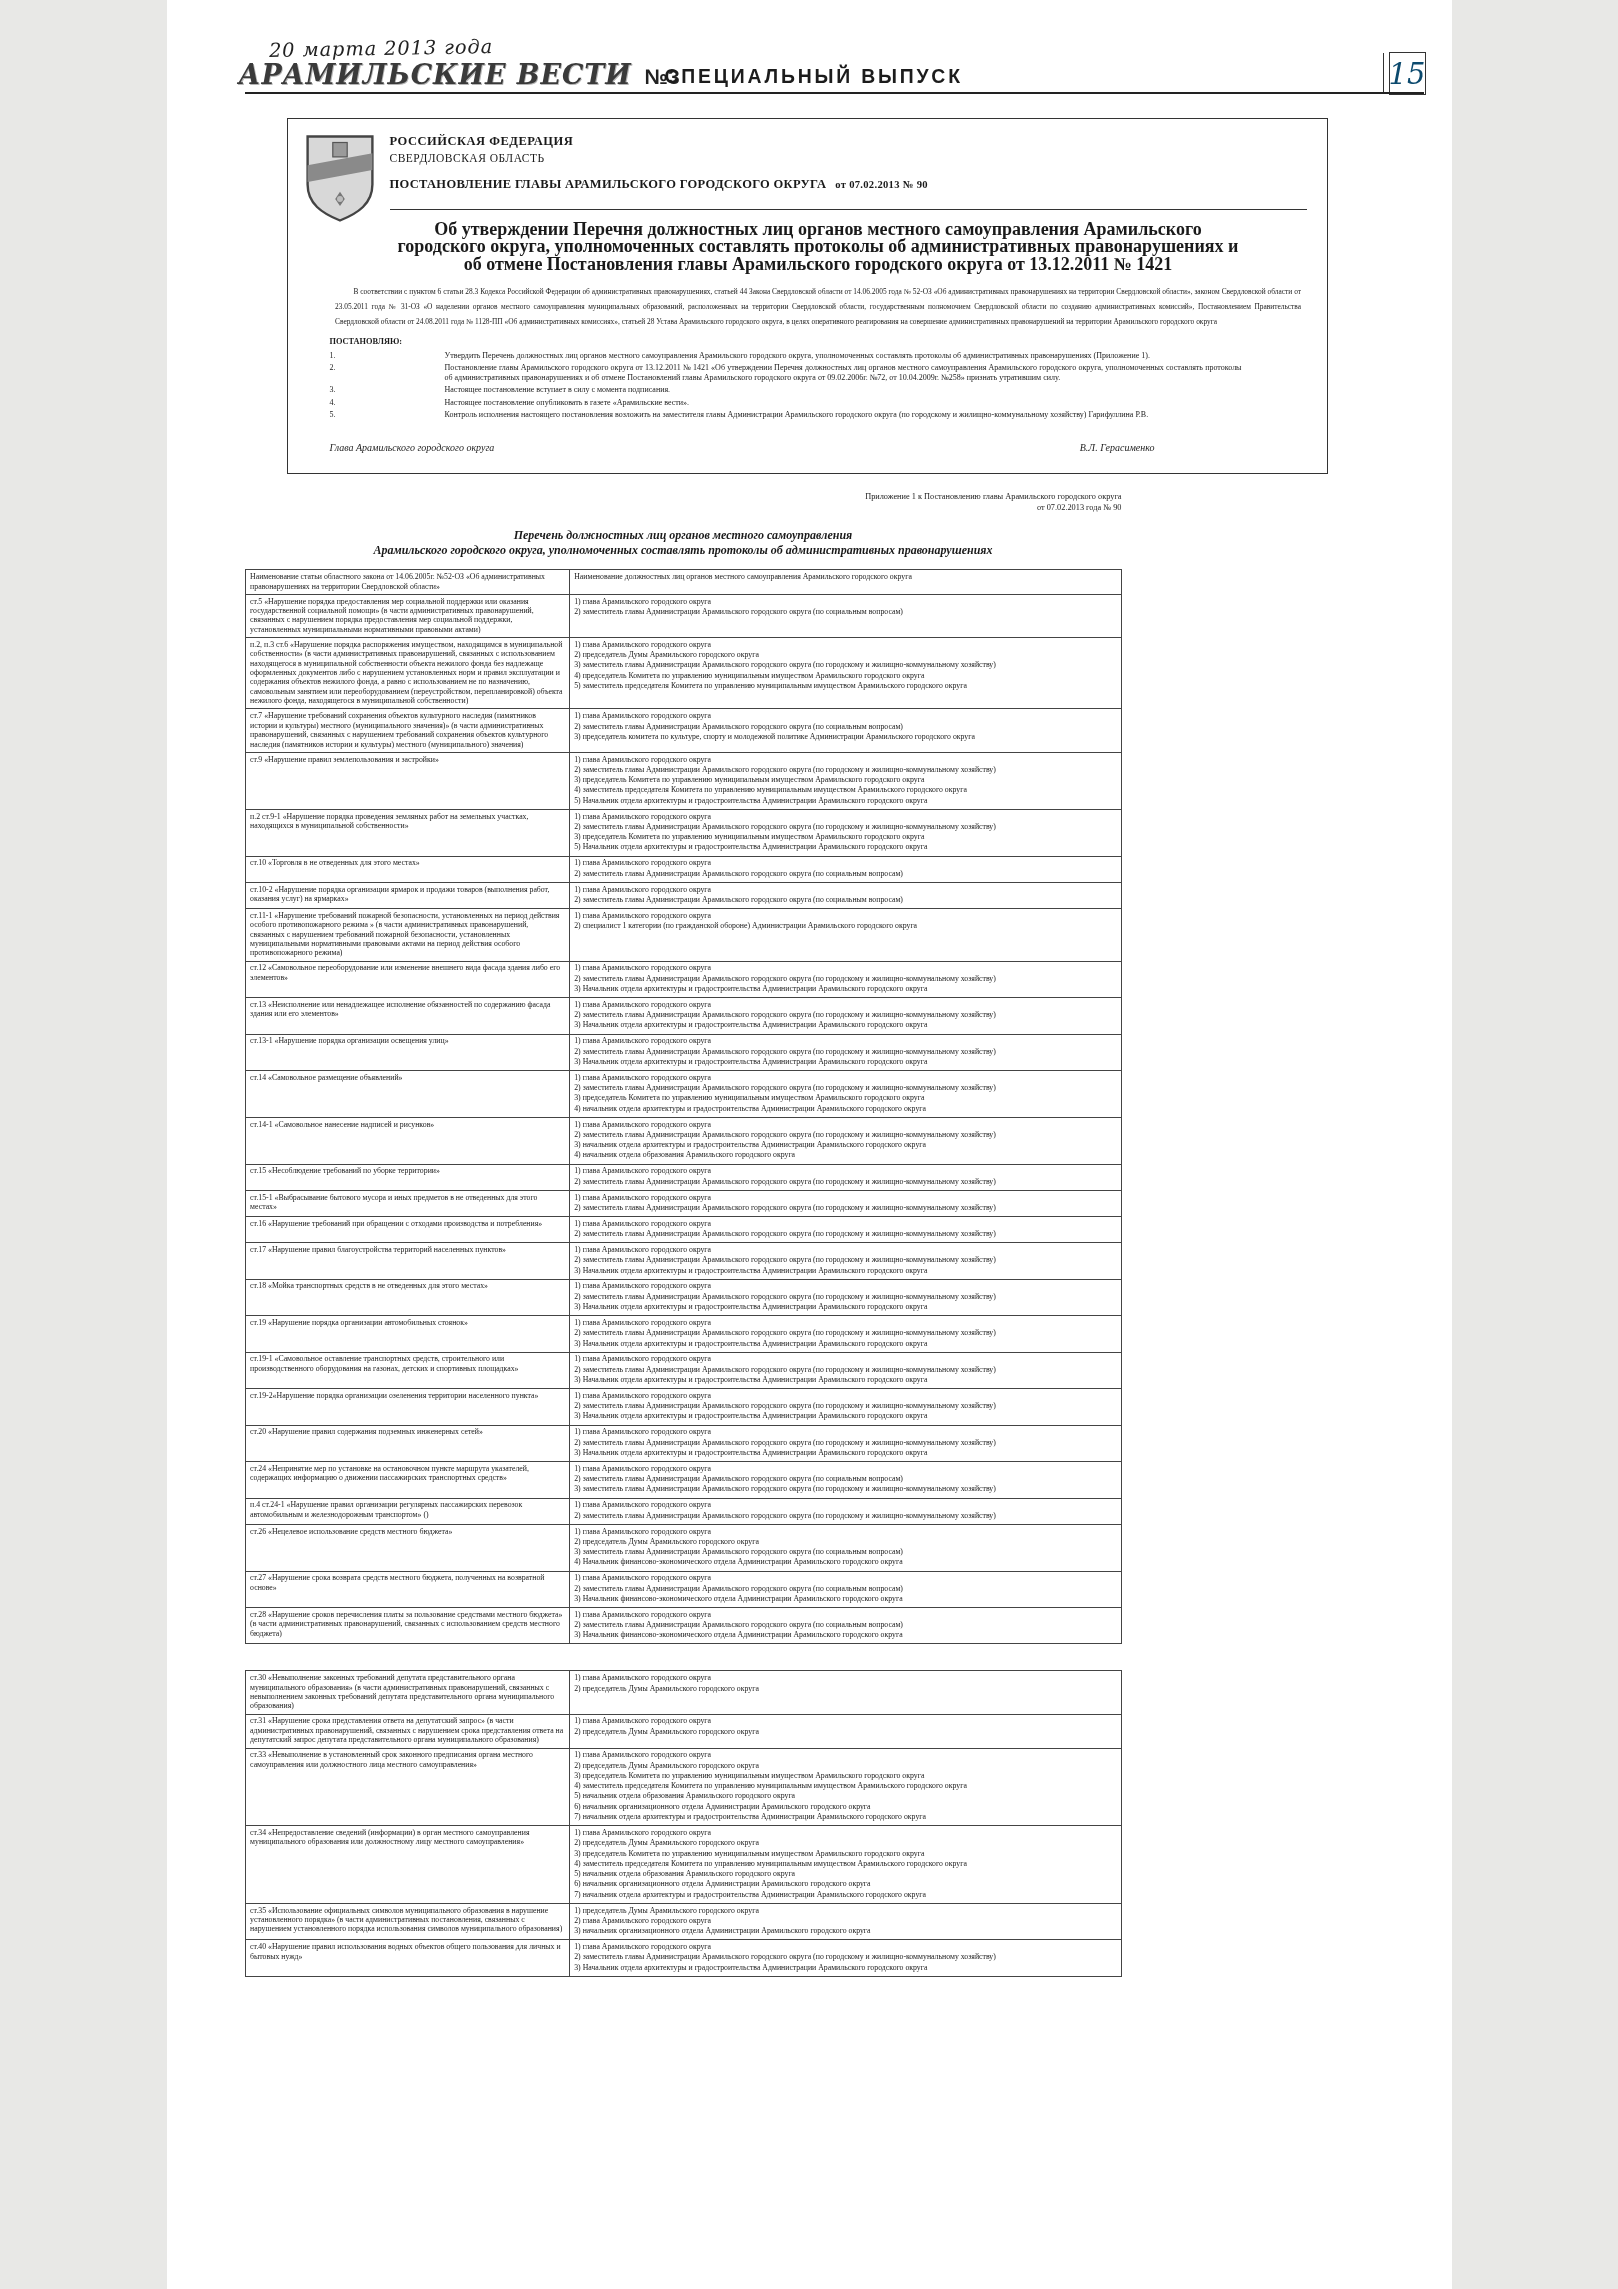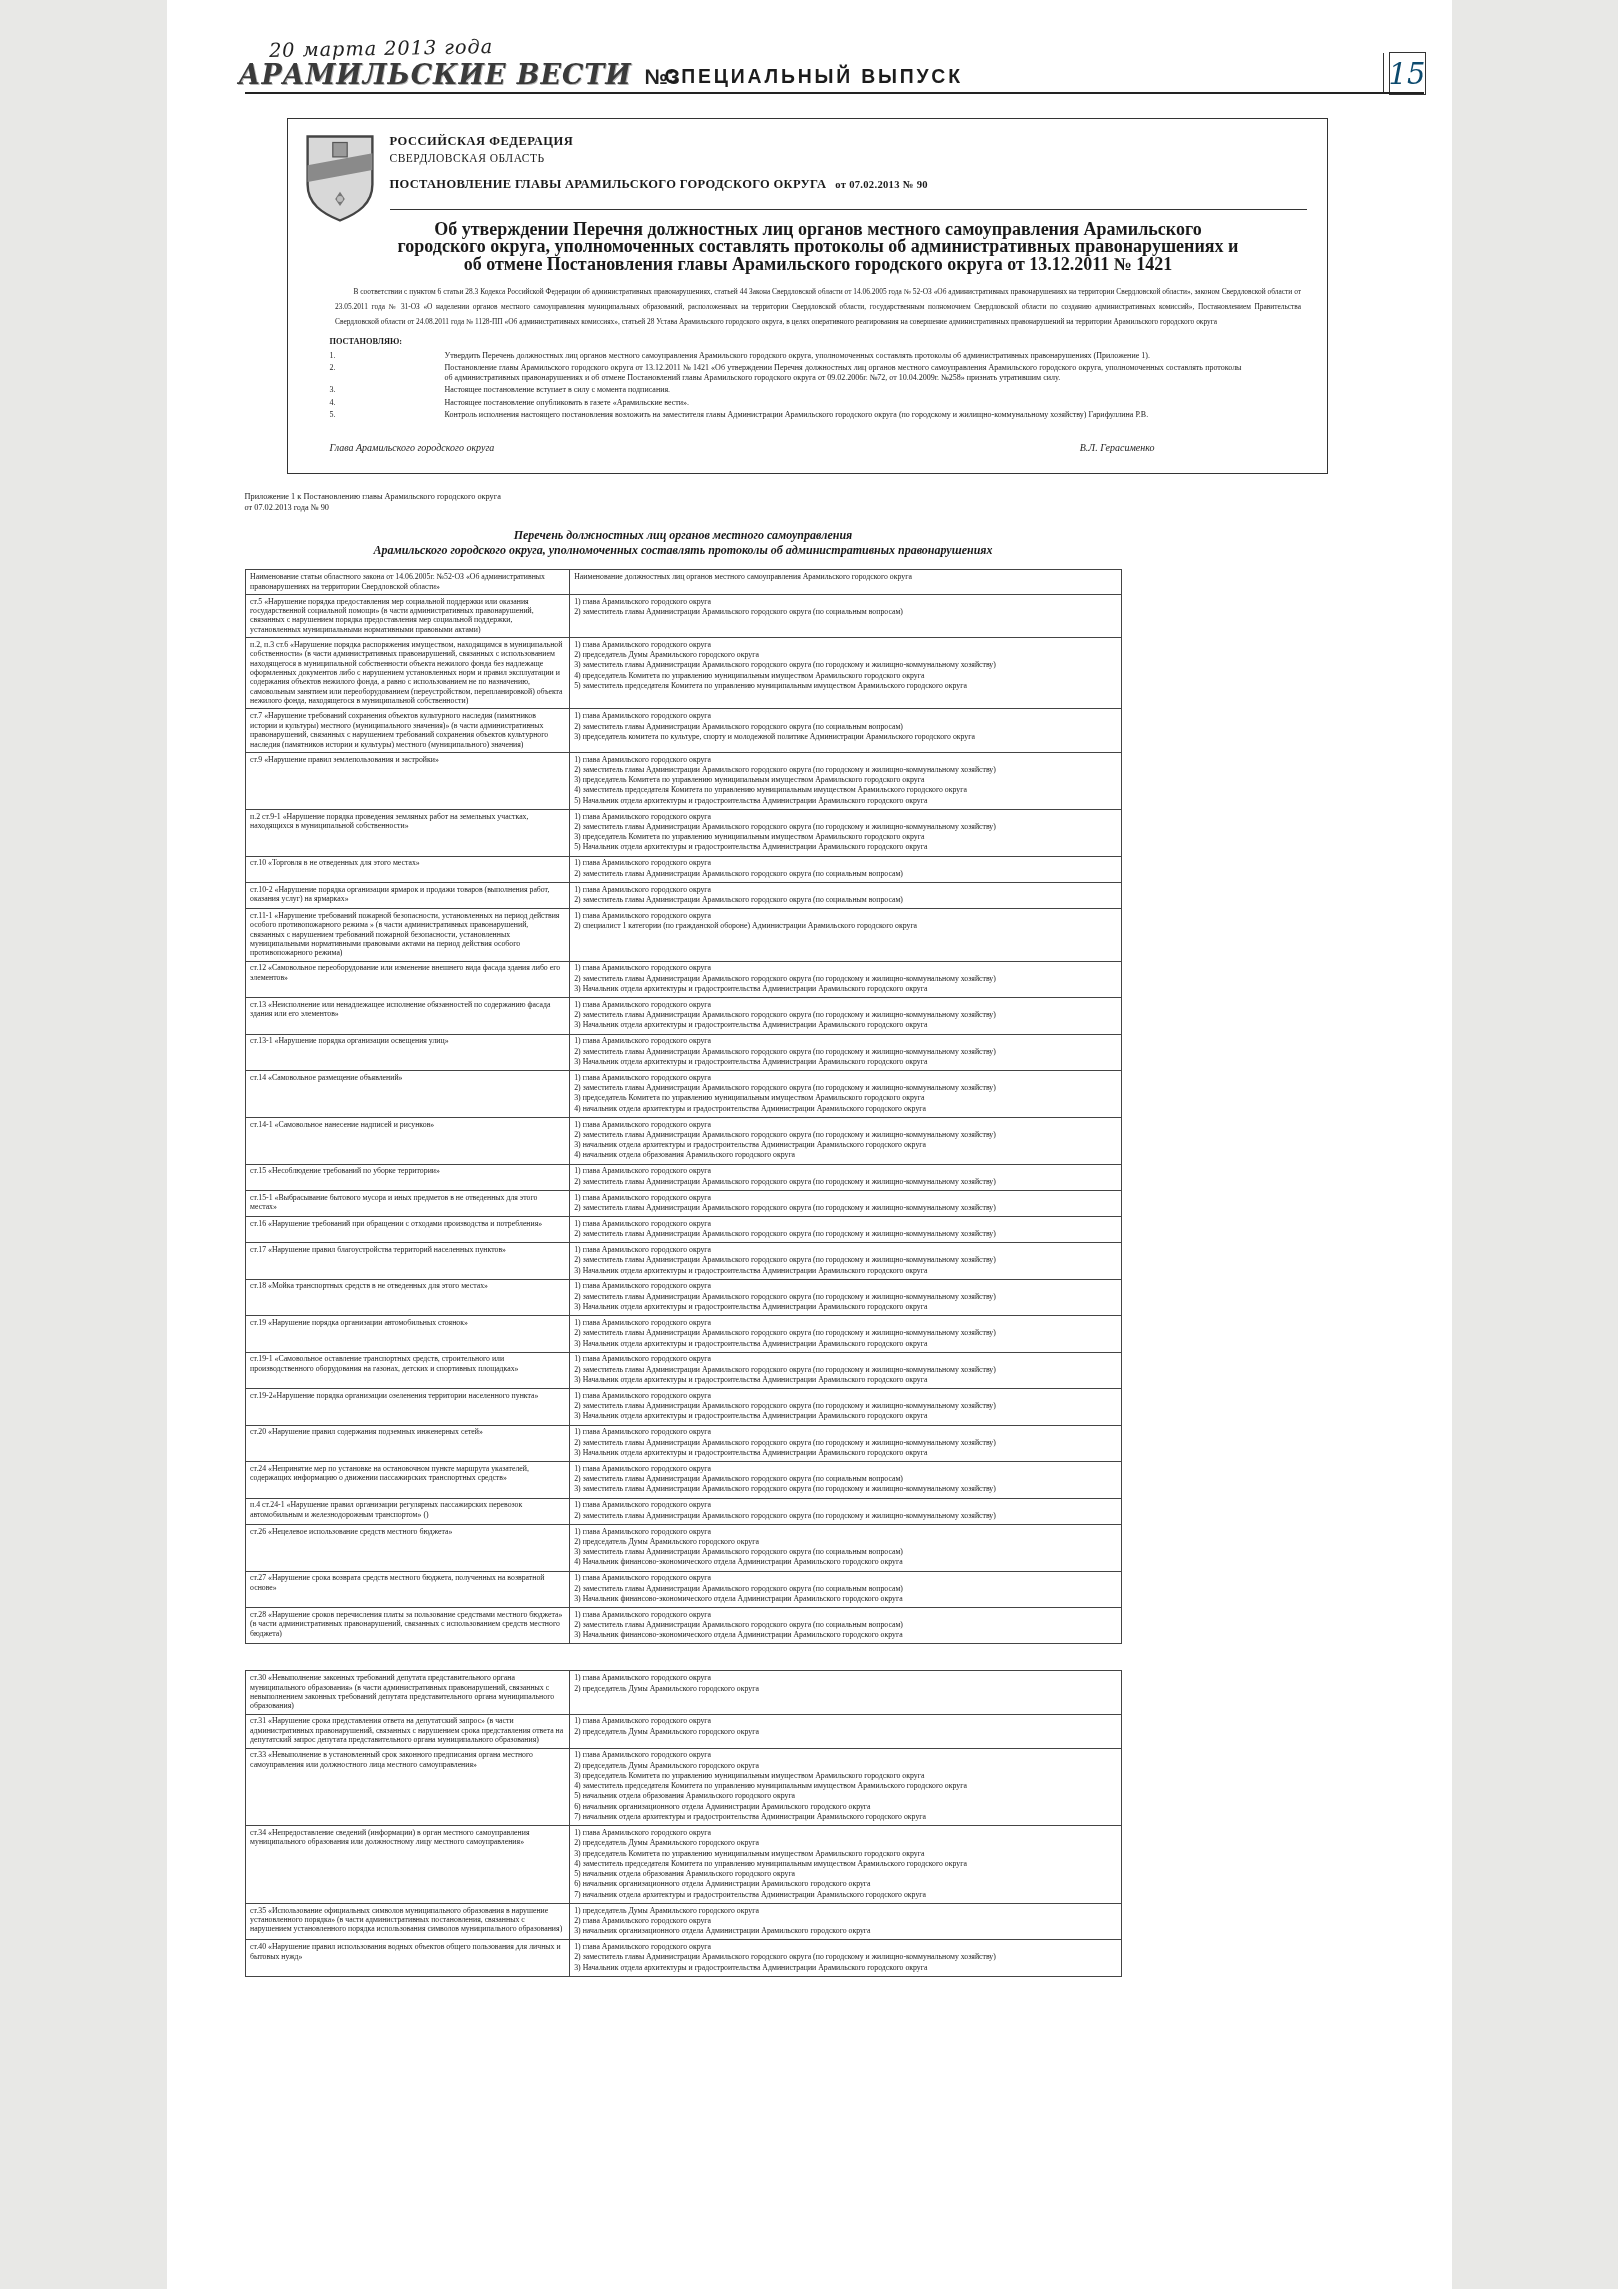--- a/index.html
+++ b/index.html
@@ -73,21 +73,21 @@
   .decree-item{display:flex;font-size:8px;line-height:9.6px;margin:2.8px 0;}
   .decree-item .num{flex:none;width:115px;}
   .decree-item .txt{flex:1;padding-right:65px;text-align:justify;}
   .decree-signature{
     display:flex;justify-content:space-between;
     margin:22px 152px 5.5px 0;
     font-style:italic;font-size:10px;color:#222;
   }
   
   .appendix{width:877px;margin:16.6px 0 0 78px;}
-  .appendix-ref{font-size:8.3px;line-height:11.5px;color:#1a1a1a;}
+  .appendix-ref{text-align:right;font-size:8.3px;line-height:11.5px;color:#1a1a1a;}
   .list-title{
     text-align:center;font-weight:bold;font-style:italic;
     font-size:12px;line-height:15px;margin-top:14.8px;
   }
   .tables-host{margin-top:11px;}
   table.articles-table{width:100%;border-collapse:collapse;table-layout:fixed;}
   table.articles-table + table.articles-table{margin-top:26px;}
   table.articles-table th, table.articles-table td{
     border:0.9px solid #444;vertical-align:top;
     padding:1.8px 4.6px 2.8px 4.6px;

